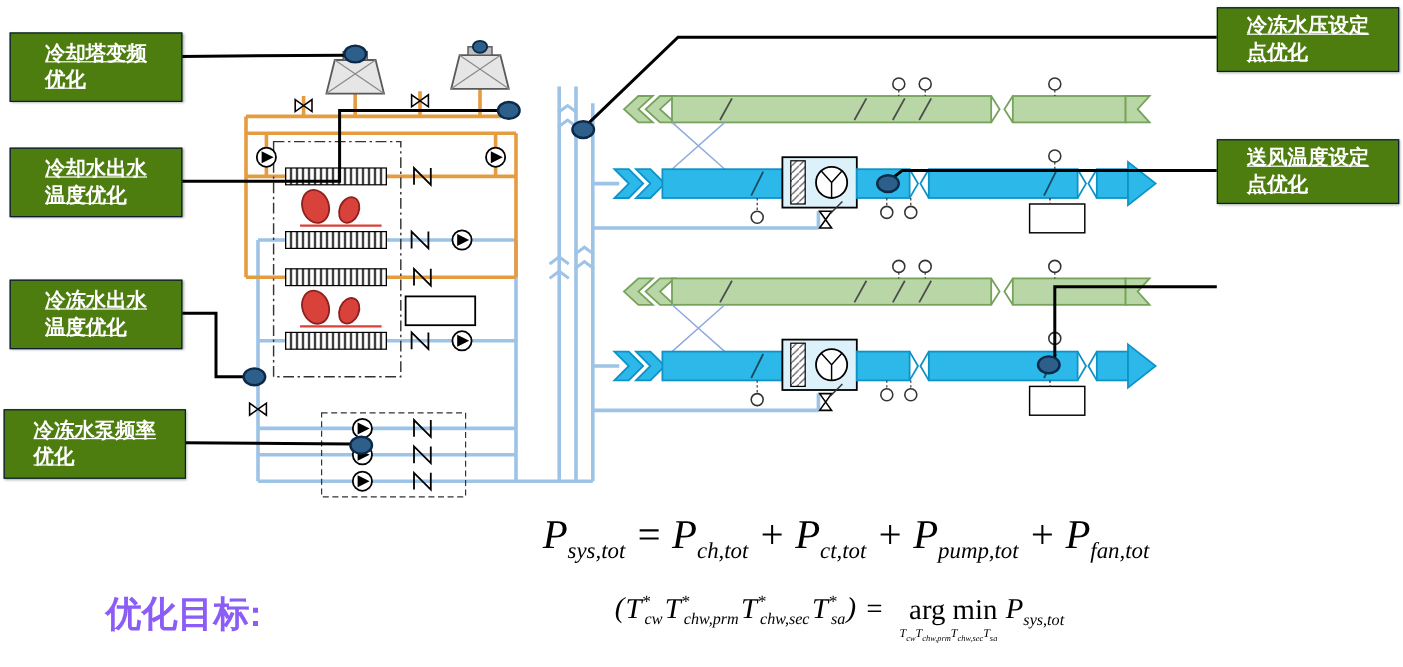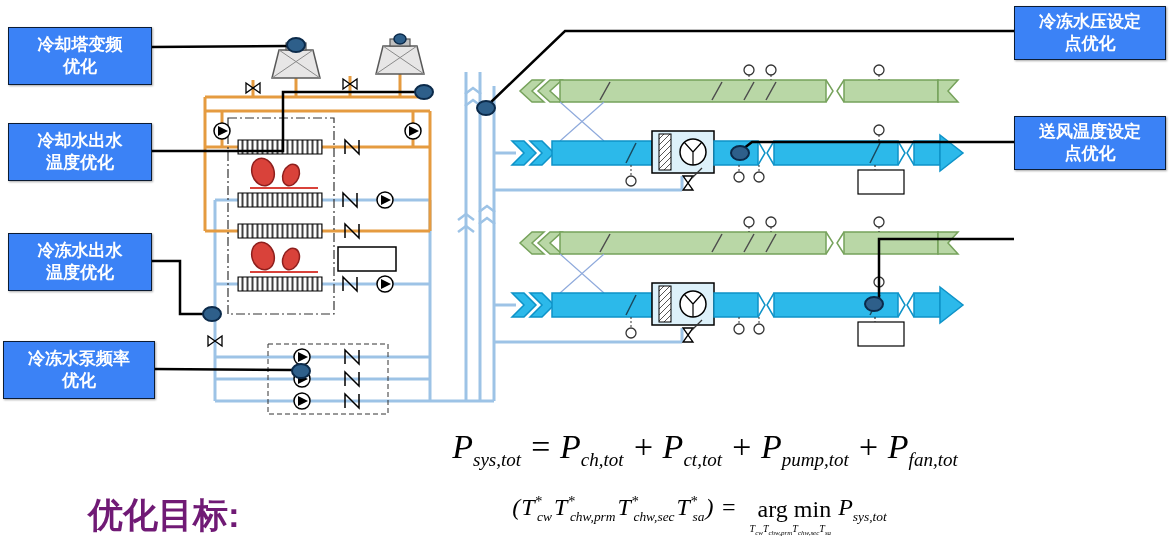--- a/index.html
+++ b/index.html
@@ -1,29 +1,29 @@
 <!DOCTYPE html>
 <html><head>
 <meta charset="utf-8">
 <style>
   html,body{margin:0;padding:0;background:#fff;}
   .stage{position:relative;width:1169px;height:556px;background:#ffffff;overflow:hidden;
          font-family:"Liberation Sans",sans-serif;}
   svg{position:absolute;left:0;top:0;}
-  .callout{position:absolute;background:#3b82f6;color:#fff;font-weight:bold;font-size:17px;
-           line-height:1.3;text-align:center;display:flex;align-items:center;justify-content:center;
-           white-space:pre-line;border:1px solid #0c1c33;box-shadow:1px 1px 2px rgba(0,0,0,.35);}
+  .callout{position:absolute;background:#4d7c0f;color:#fff;font-weight:bold;font-size:17px;
+           line-height:1.3;display:flex;align-items:center;justify-content:center;
+           white-space:pre-line;border:1px solid #0c1c33;box-shadow:1px 1px 2px rgba(0,0,0,.35);text-decoration:underline;}
   .c-l1{left:8px;top:27px;width:142px;height:56px;}
   .c-l2{left:8px;top:123px;width:142px;height:56px;}
   .c-l3{left:8px;top:233px;width:142px;height:56px;}
   .c-l4{left:3px;top:341px;width:150px;height:56px;}
   .c-r1{left:1014px;top:6px;width:150px;height:52px;}
   .c-r2{left:1014px;top:116px;width:150px;height:52px;}
   .c-r3{left:1014px;top:213px;width:150px;height:52px;}
-  .objective{position:absolute;left:88px;top:492px;font-size:35px;font-weight:bold;color:#701a75;}
+  .objective{position:absolute;left:88px;top:492px;font-size:30px;font-weight:bold;color:#8b5cf6;}
   .eq{position:absolute;font-family:"Liberation Serif",serif;font-style:italic;color:#000;}
   .eq1{left:410px;top:428px;width:590px;font-size:34px;text-align:center;}
   .eq2{left:390px;top:489px;width:620px;font-size:24px;text-align:center;}
   .eq sub{font-size:0.56em;font-style:italic;}
   .eq sup{font-size:0.6em;}
   .tstar sub{margin-left:-0.35em;}
   .op{margin:0 7px;}
   .term{margin:0 1px;}
   .argmin-block{display:inline-flex;flex-direction:column;align-items:flex-end;vertical-align:middle;
                 margin:0 6px;transform:translateY(7px);}

